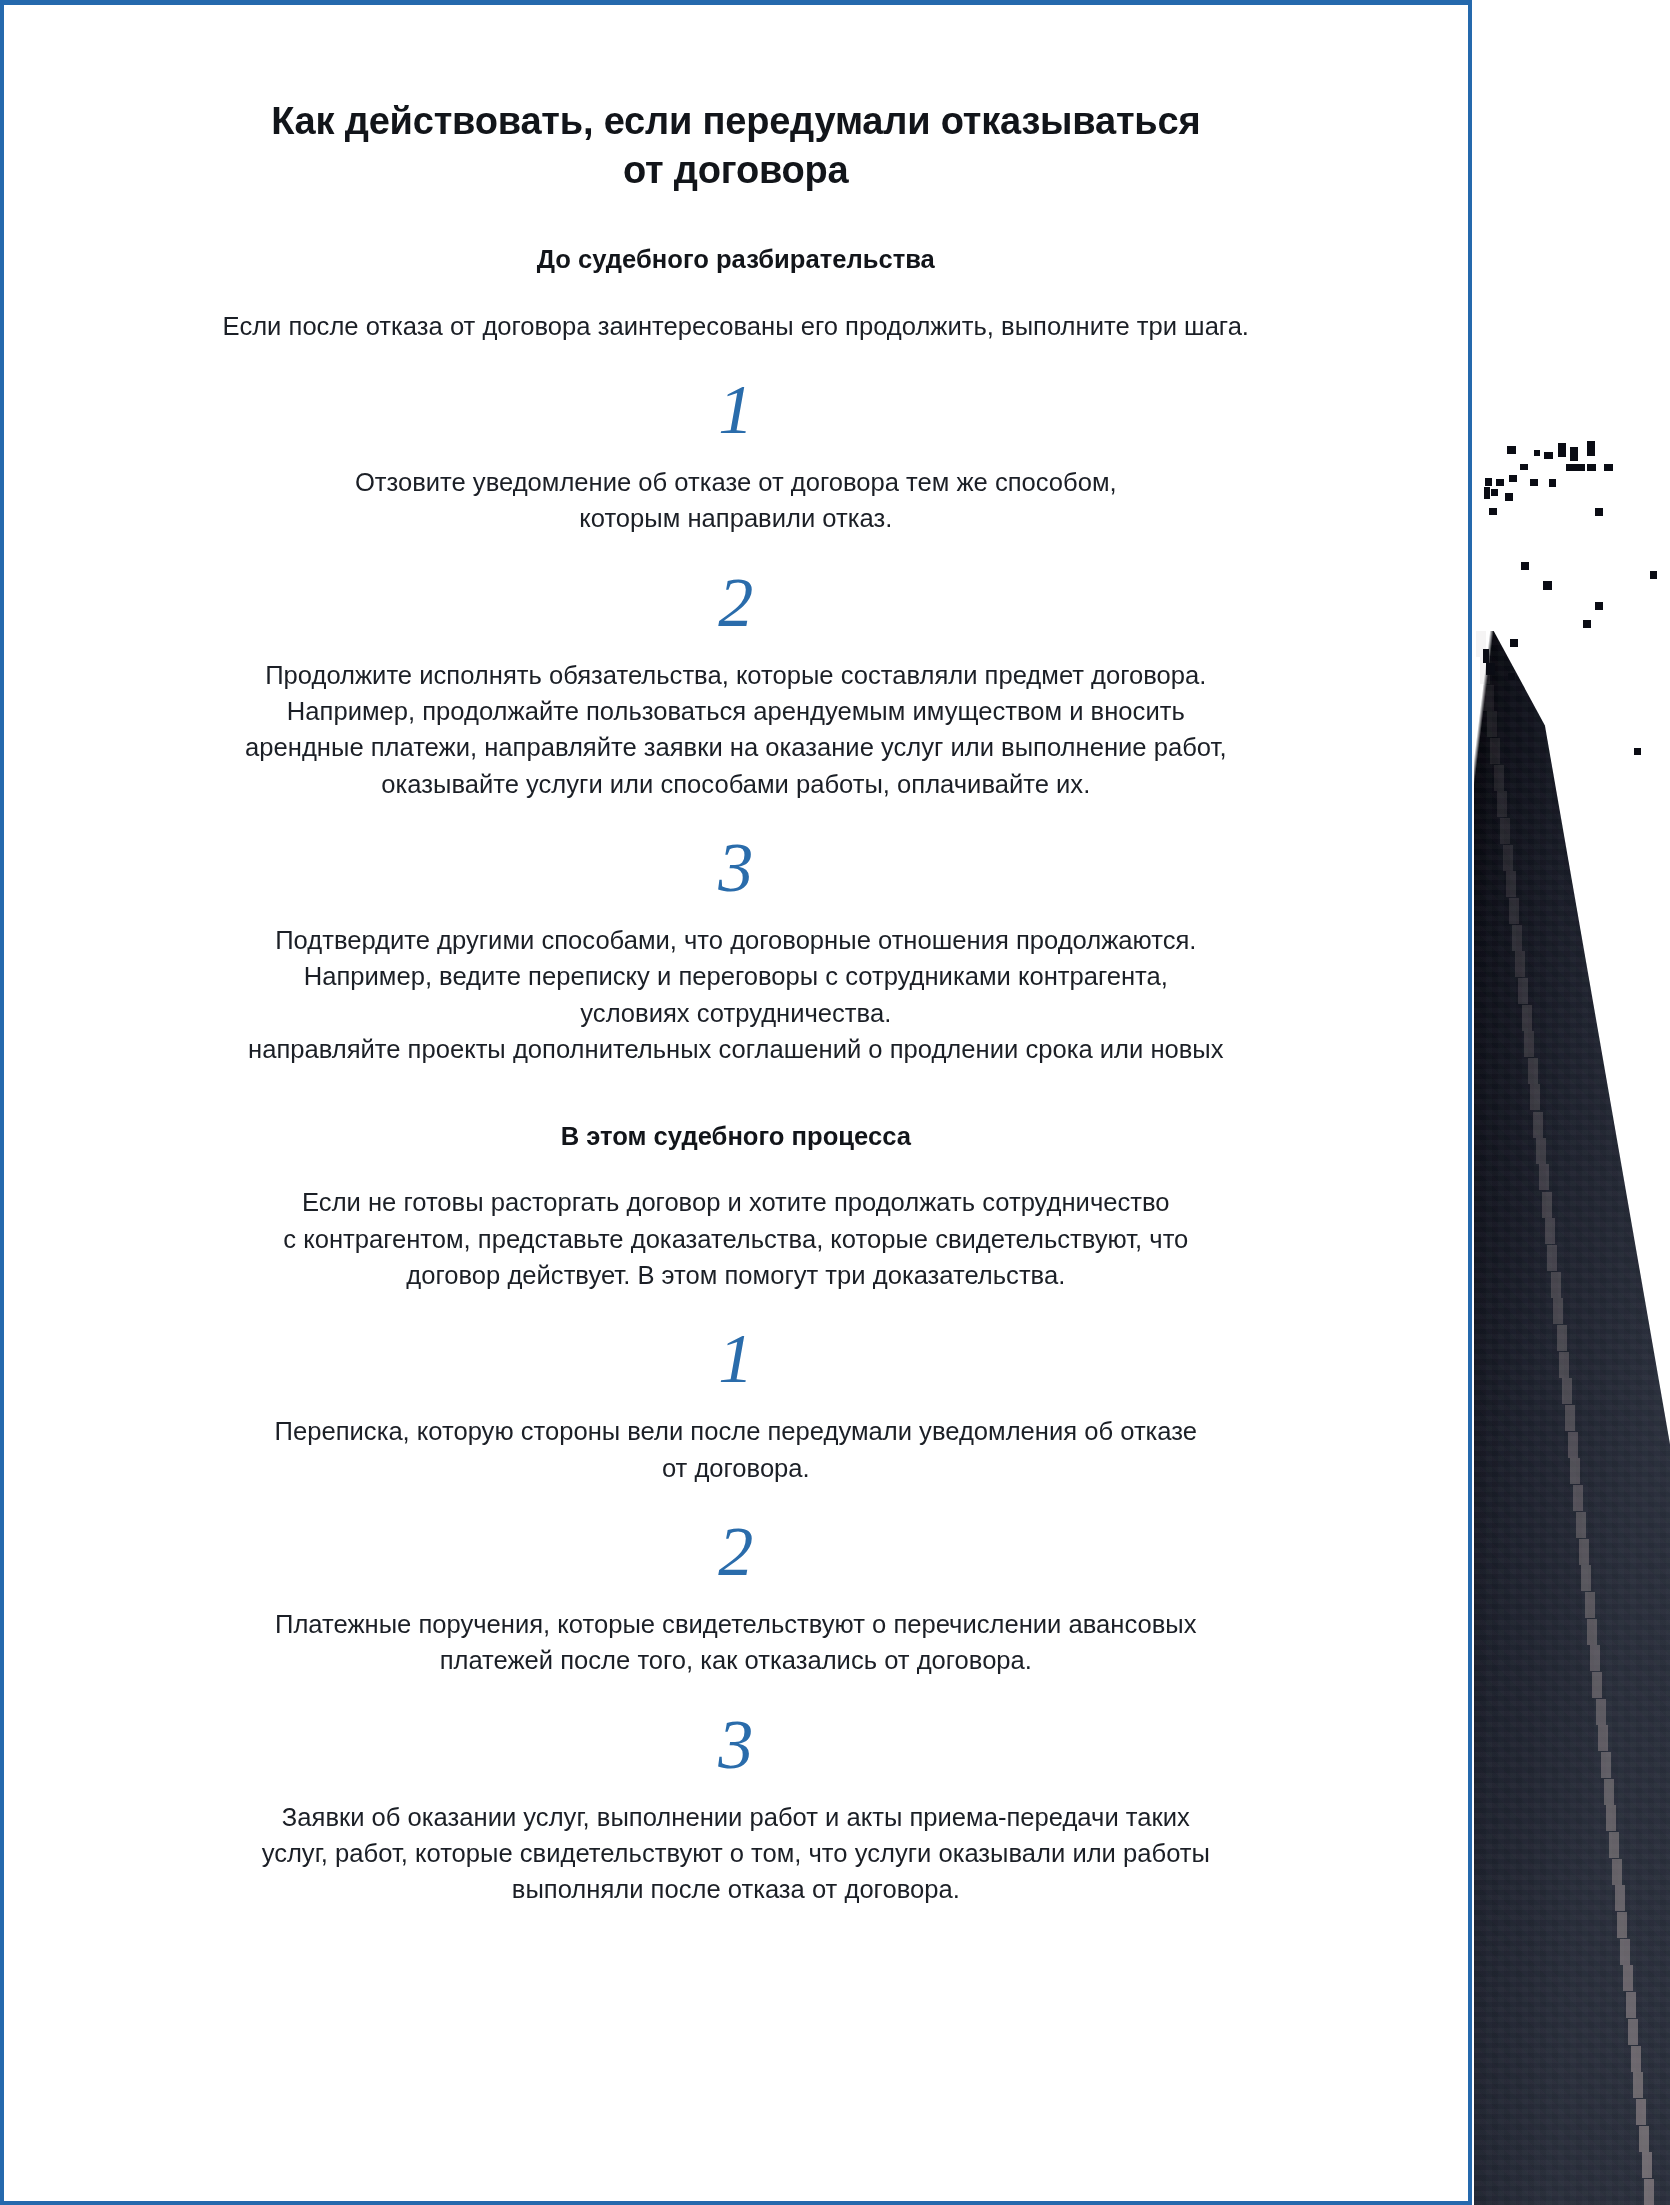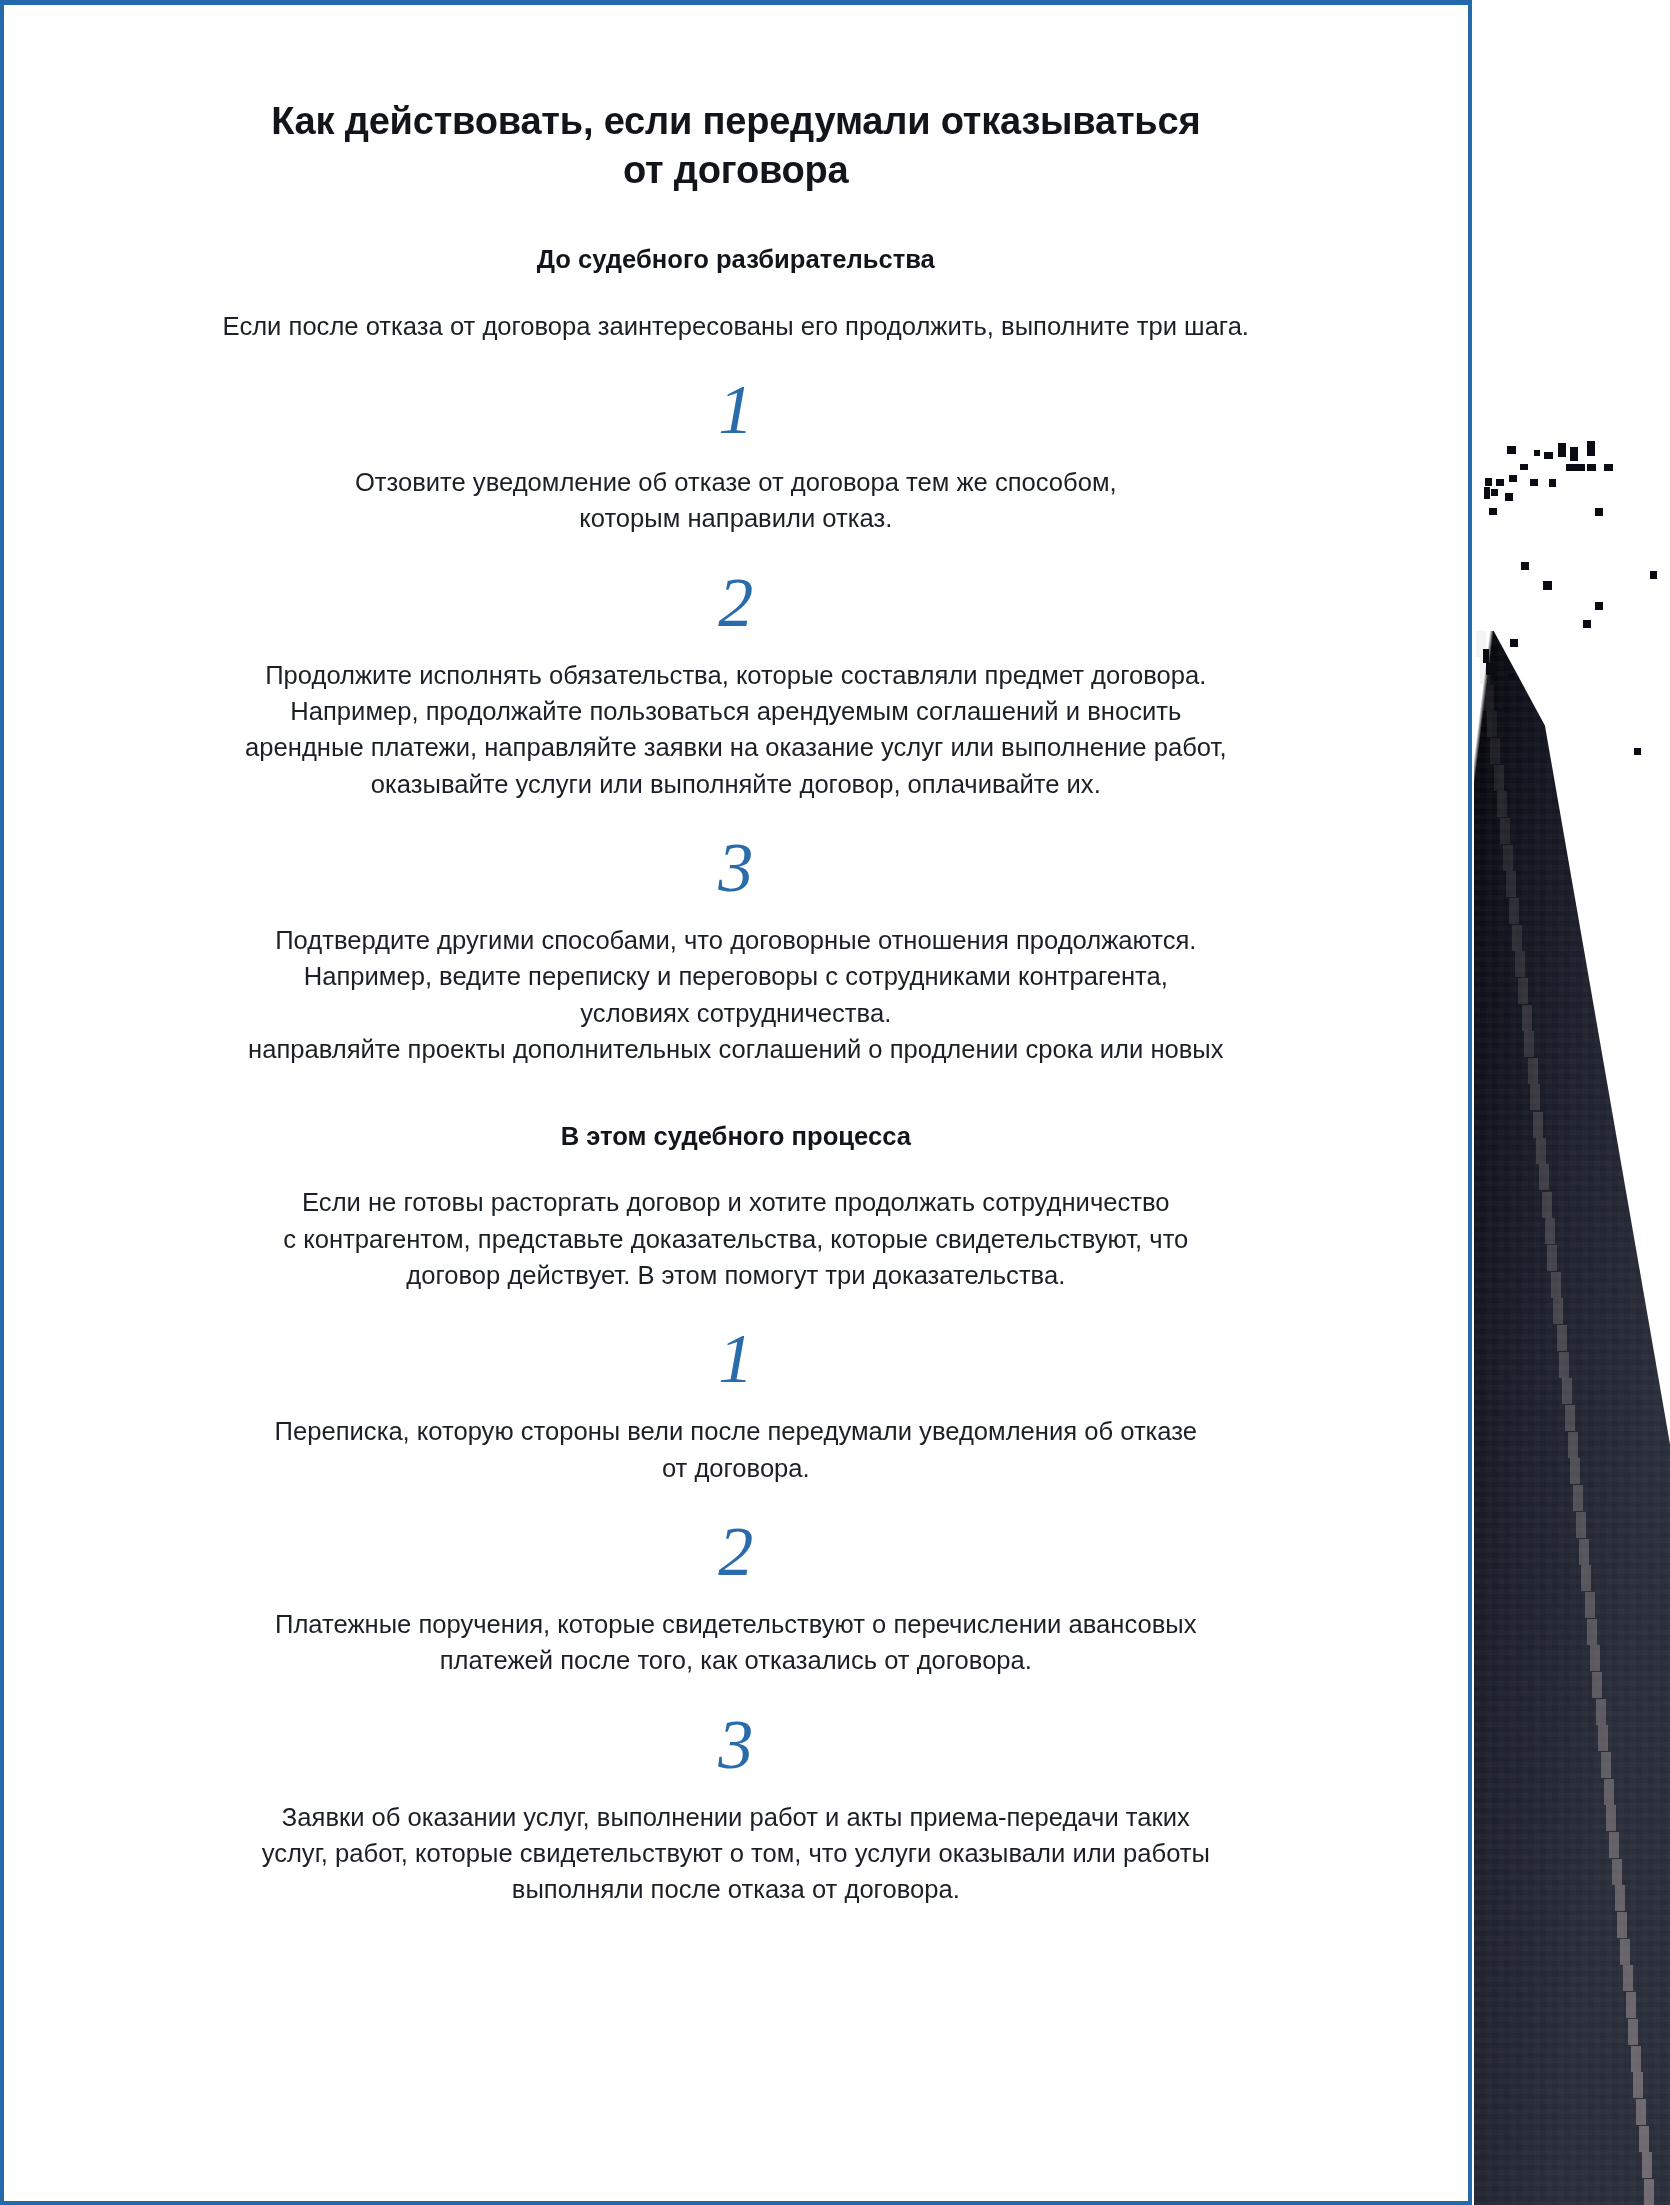--- a/index.html
+++ b/index.html
@@ -273,23 +273,23 @@
       <p class="step-body">
         <span class="tline">Отзовите уведомление об отказе от договора тем же способом,</span>
         <span class="tline">которым направили отказ.</span>
       </p>
     </div>
 
     <div class="step">
       <span class="step-number">2</span>
       <p class="step-body">
         <span class="tline">Продолжите исполнять обязательства, которые составляли предмет договора.</span>
-        <span class="tline">Например, продолжайте пользоваться арендуемым соглашений и вносить</span>
+        <span class="tline">Например, продолжайте пользоваться арендуемым имуществом и вносить</span>
         <span class="tline">арендные платежи, направляйте заявки на оказание услуг или выполнение работ,</span>
-        <span class="tline">оказывайте услуги или выполняйте договор, оплачивайте их.</span>
+        <span class="tline">оказывайте услуги или способами работы, оплачивайте их.</span>
       </p>
     </div>
 
     <div class="step">
       <span class="step-number">3</span>
       <p class="step-body">
         <span class="tline">Подтвердите другими способами, что договорные отношения продолжаются.</span>
         <span class="tline">Например, ведите переписку и переговоры с сотрудниками контрагента,</span>
         <span class="tline">условиях сотрудничества.</span>
         <span class="tline">направляйте проекты дополнительных соглашений о продлении срока или новых</span>

